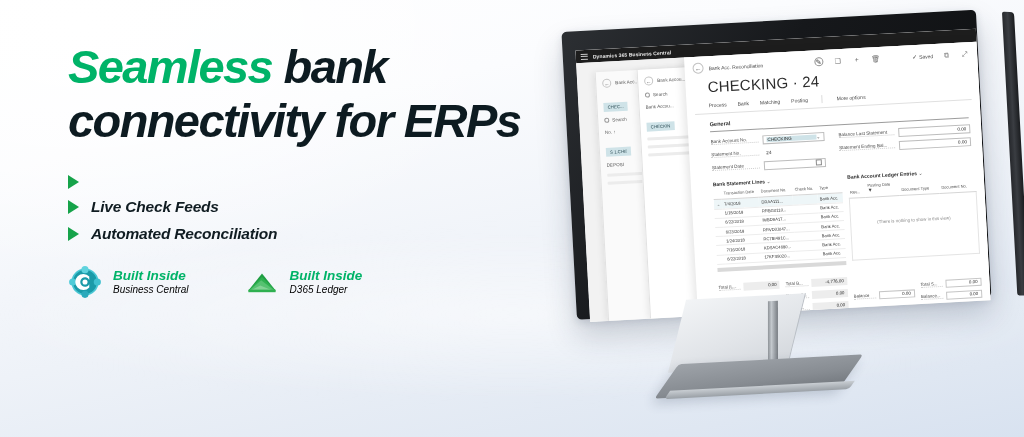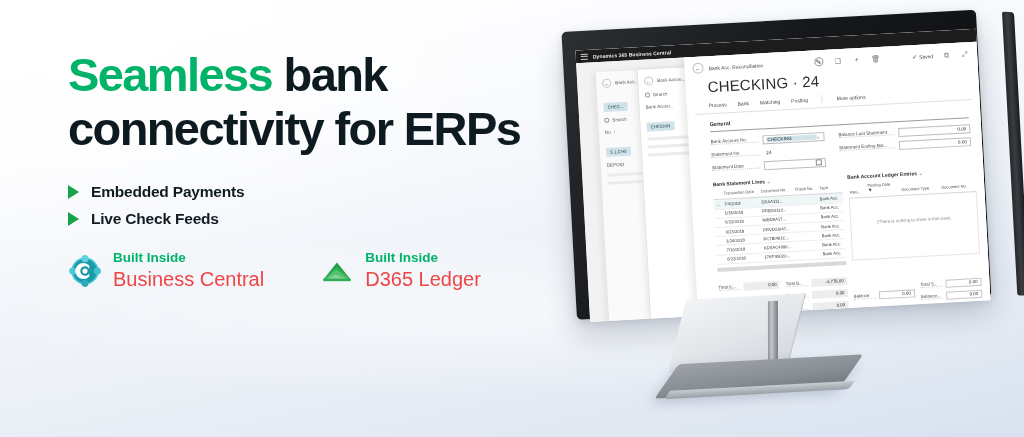--- a/index.html
+++ b/index.html
@@ -28,22 +28,23 @@
     width: 112%;
     height: 40%;
     background: radial-gradient(ellipse at 50% 50%, rgba(255,255,255,.55) 0%, rgba(255,255,255,0) 70%);
     filter: blur(6px);
   }
 
   
   #copy {
     position: absolute;
     left: 68px;
-    top: 48px;
+    top: 40px;
     width: 500px;
+    font-style: italic;
   }
   .headline {
     font-size: 47px;
     line-height: 1.14;
     font-weight: 700;
     letter-spacing: -1.6px;
     color: #0d1b21;
     white-space: pre-line;
   }
   .headline .accent { color: #00b368; }
@@ -76,21 +77,21 @@
   
   #badges {
     margin-top: 22px;
     display: flex;
     gap: 56px;
   }
   .badge { display: flex; align-items: center; gap: 11px; }
   .badge-icon { width: 34px; height: 34px; flex: none; }
   .badge-text { display: flex; flex-direction: column; line-height: 1.22; }
   .badge-kicker { font-size: 13.5px; font-weight: 700; color: #00b368; }
-  .badge-product { font-size: 20px; color: #ef4444; }
+  .badge-product { font-size: 10px; color: #000000; }
 
   
   #monitor {
     position: absolute;
     left: 565px;
     top: 8px;
     width: 450px;
     height: 390px;
     transform: rotate(-3.1deg);
   }
@@ -315,25 +316,28 @@
 <div id="bg-sheen"></div>
 
 <div id="copy">
 
   <h1 class="headline"><span class="accent">Seamless</span><span> bank
 connectivity for ERPs</span></h1>
 
   <div id="bullets">
     <div class="bullet">
       <span class="bullet-arrow"></span>
-      <span class="bullet-label">Embedded Payments</span>
     </div>
     <div class="bullet">
       <span class="bullet-arrow"></span>
       <span class="bullet-label">Live Check Feeds</span>
+    </div>
+    <div class="bullet">
+      <span class="bullet-arrow"></span>
+      <span class="bullet-label">Automated Reconciliation</span>
     </div>
   </div>
 
   <div id="badges">
 
     <div class="badge">
       <svg class="badge-icon" viewBox="0 0 40 40">
         <circle cx="20" cy="20" r="15" fill="#1a9aa8"></circle>
         <circle cx="20" cy="20" r="15" fill="none" stroke="#49c7d4" stroke-width="2"></circle>
         <circle cx="20" cy="5.5" r="4.2" fill="#5fd3de"></circle>

